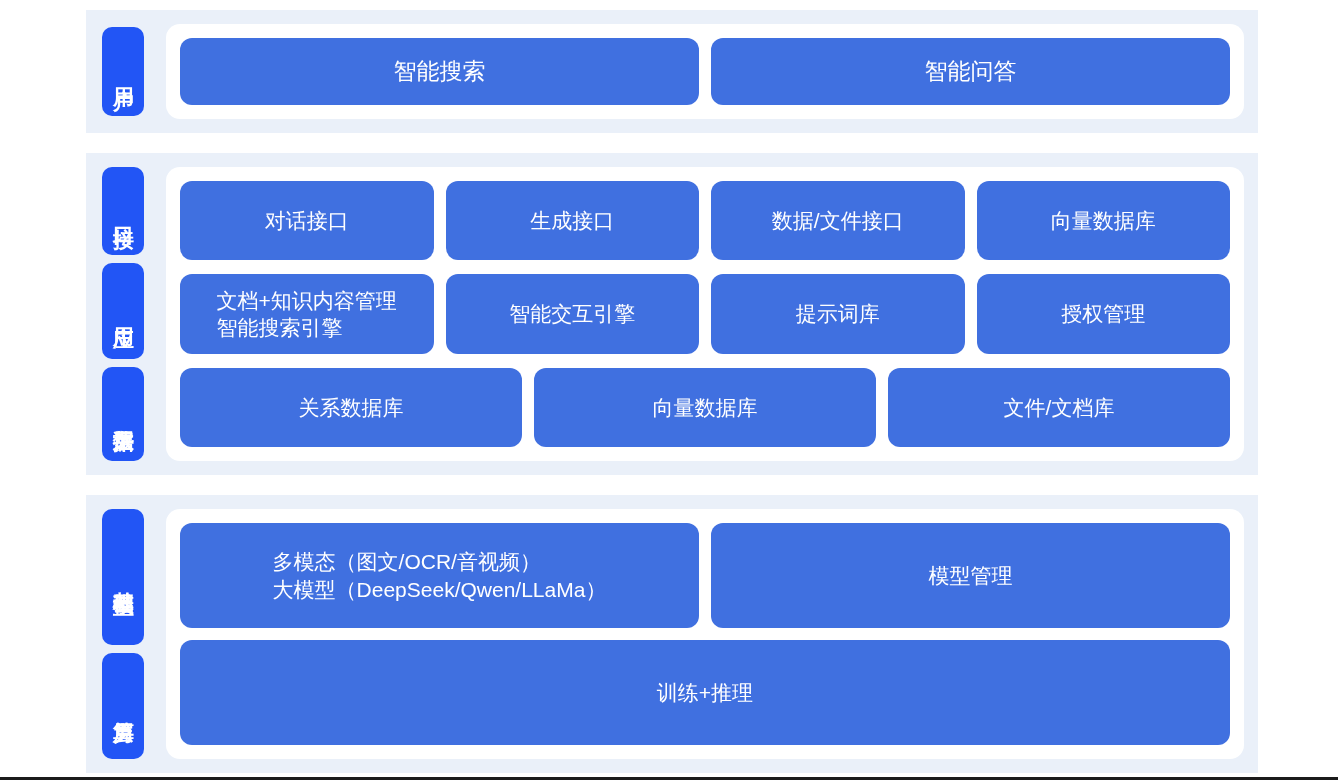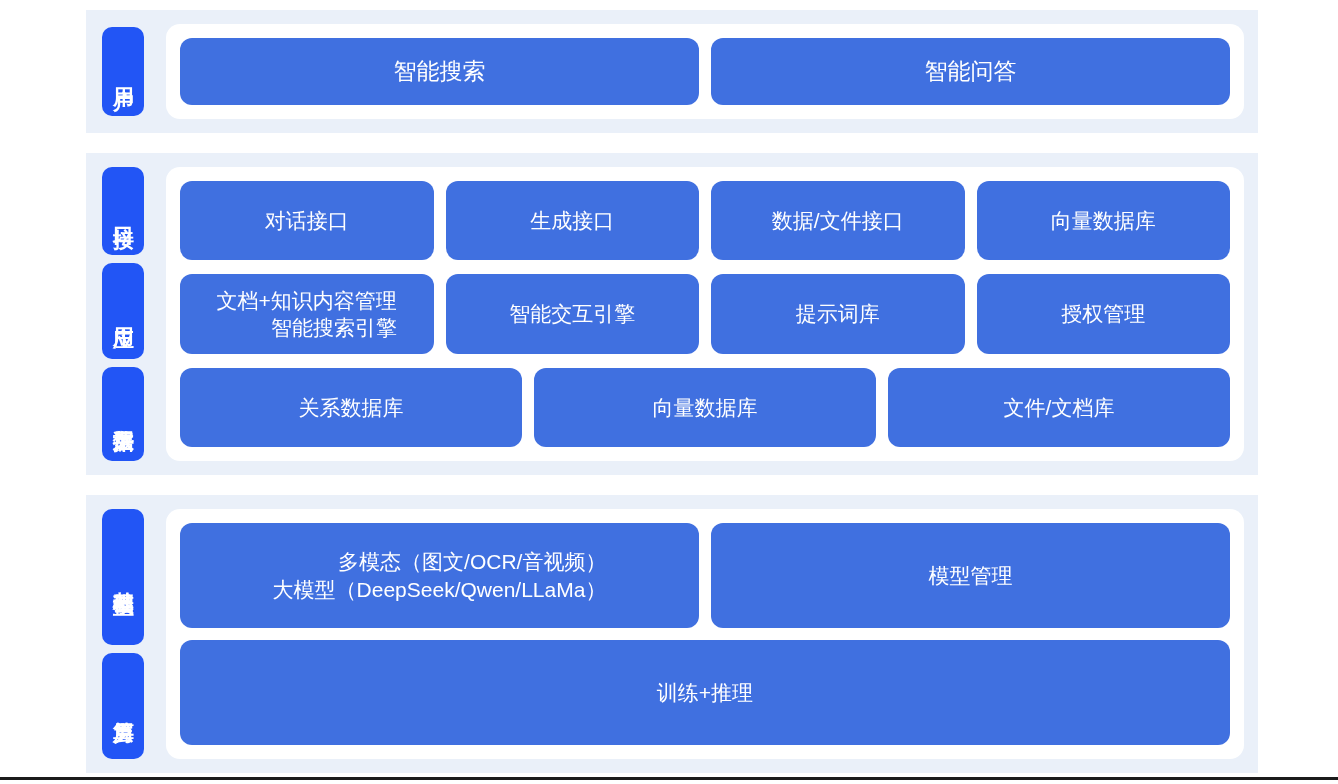--- a/index.html
+++ b/index.html
@@ -88,21 +88,21 @@
     align-items: center;
     justify-content: center;
     text-align: center;
     font-size: 23px;
     line-height: 1.3;
     box-sizing: border-box;
     padding: 4px 10px;
     white-space: pre-line;
   }
   .box.small { font-size: 21px; }
-  .box.multiline { text-align: right; }
+  .box.multiline { text-align: left; }
 
   
   #sec-user { top: 10px; height: 123px; }
   #sec-user .tab-col { padding: 17px 0; }
   #sec-user .tab { flex: 1 1 auto; }
   #sec-user .panel { margin: 14px 14px 14px 6px; padding: 14px; }
   #sec-user .row { flex: 1 1 auto; }
   #sec-user .box { flex: 1 1 0; }
 
   

